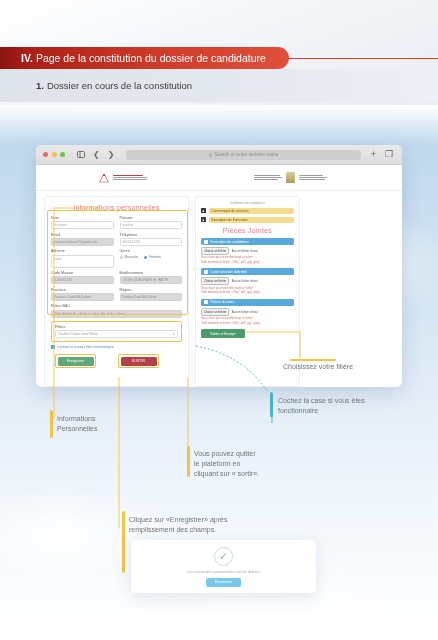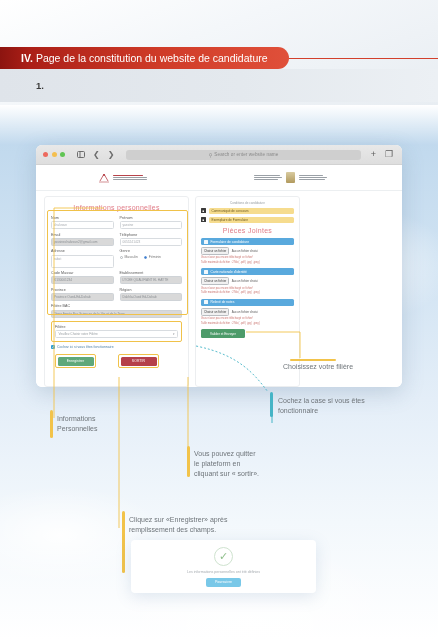--- a/index.html
+++ b/index.html
@@ -237,26 +237,27 @@
 </head>
 <body>
 
 <div id="sky"></div>
 <div id="skyfade"></div>
 
 <div id="topstrip"></div>
 
 <div id="banner">
   <span class="rn">IV.</span>
-  <span class="bt">Page de la constitution du website de candidature</span>
+  <span class="bt">Page de la constitution du dossier de candidature</span>
 </div>
 <div id="bannerline"></div>
 
 <div id="subbar">
   <span class="num">1.</span>
+  <span class="txt">Dossier en cours de la constitution</span>
 </div>
 
 <div id="browser">
 
   <div id="chrome">
     <div class="dots">
       <div class="dot d1"></div>
       <div class="dot d2"></div>
       <div class="dot d3"></div>
     </div>

